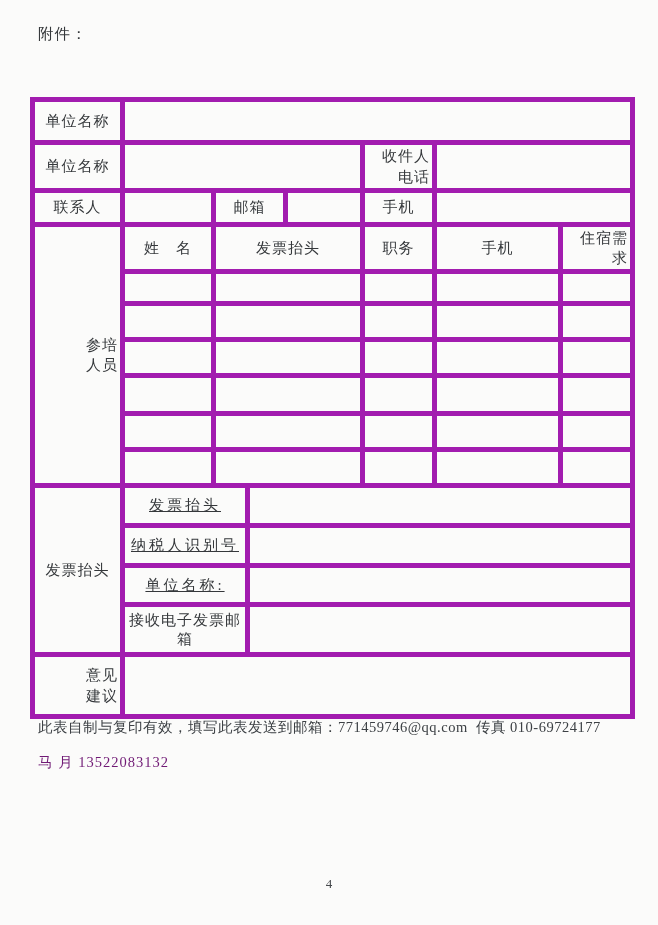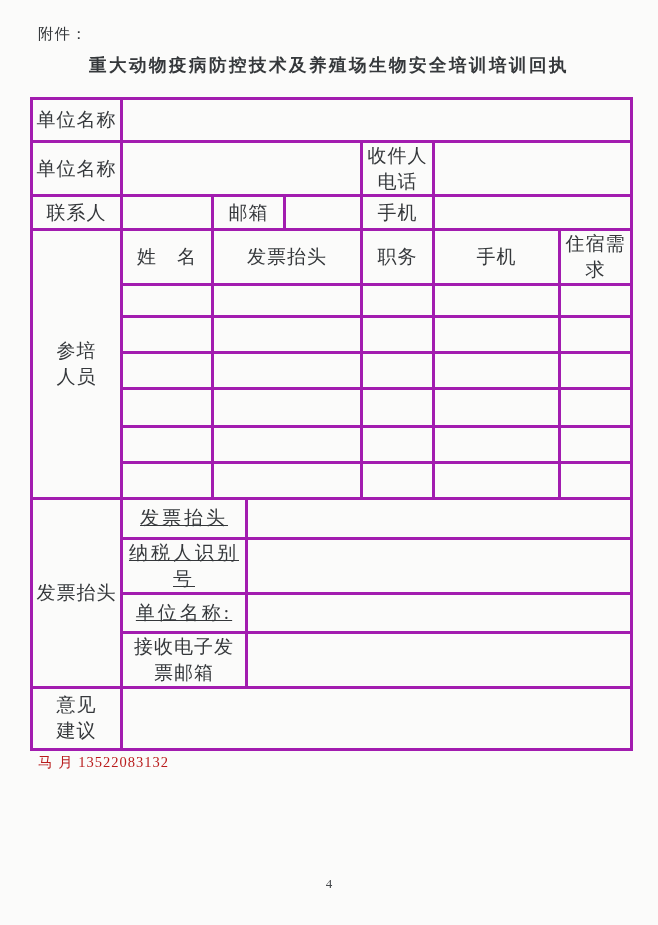--- a/index.html
+++ b/index.html
@@ -41,74 +41,74 @@
   table.form-table {
     position: absolute;
     left: 30px;
     top: 97px;
     width: 600px;
     border-collapse: collapse;
     table-layout: fixed;
     border: 1.5px solid #5f5f5f;
   }
   table.form-table td {
-    border: 3px solid #a21caf;
+    border: 5px solid #a21caf;
     padding: 0 2px;
-    font-size: 19px;
+    font-size: 15px;
     text-align: center;
     vertical-align: middle;
     overflow: hidden;
   }
   td.lbl {
     letter-spacing: 1px;
     color: #35383b;
   }
   td.wide-space {
     letter-spacing: 3px;
     text-decoration: underline;
   }
   .two-line div {
     line-height: 1.35;
+    text-align: right;
   }
   .footer-note {
     position: absolute;
     left: 38px;
     top: 718px;
     width: 600px;
     font-size: 14.5px;
     letter-spacing: 0.5px;
     white-space: pre-wrap;
     color: #3c4044;
   }
   .footer-contact {
     position: absolute;
     left: 38px;
     top: 753px;
     font-size: 14.5px;
     letter-spacing: 1px;
-    color: #b91c1c;
+    color: #701a75;
   }
   .page-number {
     position: absolute;
     left: 0;
     top: 876px;
     width: 658px;
     text-align: center;
     font-size: 13px;
     color: #45484b;
   }
 </style>
 </head>
 <body>
 
 <div class="page">
 
   <div class="attachment">附件：</div>
 
-  <h1 class="title">重大动物疫病防控技术及养殖场生物安全培训培训回执</h1>
 
   <table class="form-table">
     <colgroup>
       <col style="width:90px">
         <col style="width:91px">
         <col style="width:34px">
         <col style="width:38px">
       <col style="width:77px">
         <col style="width:72px">
         <col style="width:126px">
@@ -219,16 +219,17 @@
     <tr style="height:62px">
       <td class="lbl two-line">
         <div>意见</div>
         <div>建议</div>
       </td>
       <td colspan="7"></td>
     </tr>
   </tbody>
     </table>
 
+  <div class="footer-note">此表自制与复印有效，填写此表发送到邮箱：771459746@qq.com  传真 010-69724177</div>
   <div class="footer-contact">马 月 13522083132</div>
   <div class="page-number">4</div>
 
 </div>
 
 </body></html>

